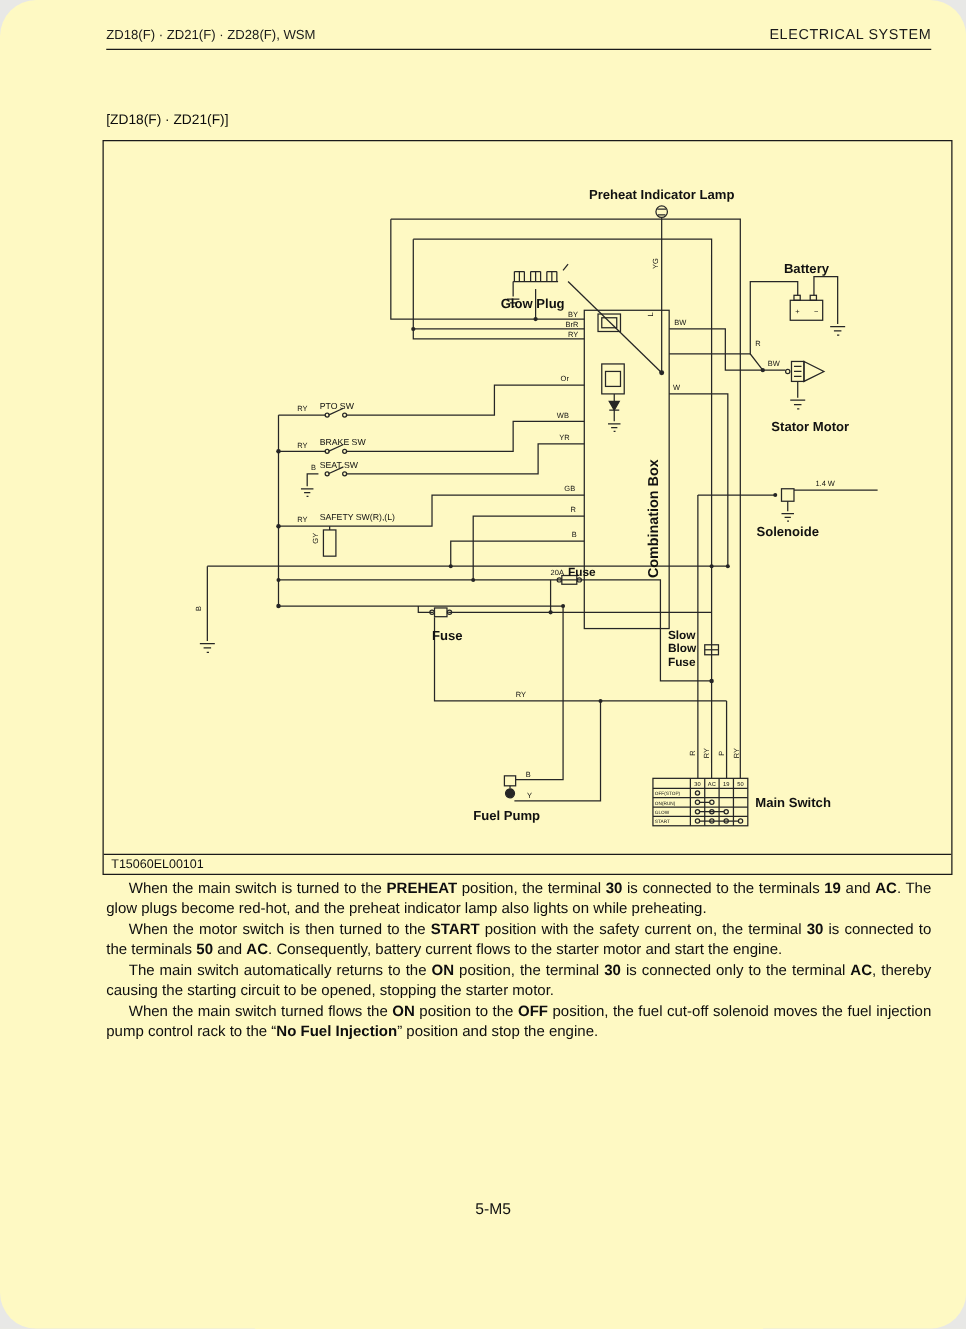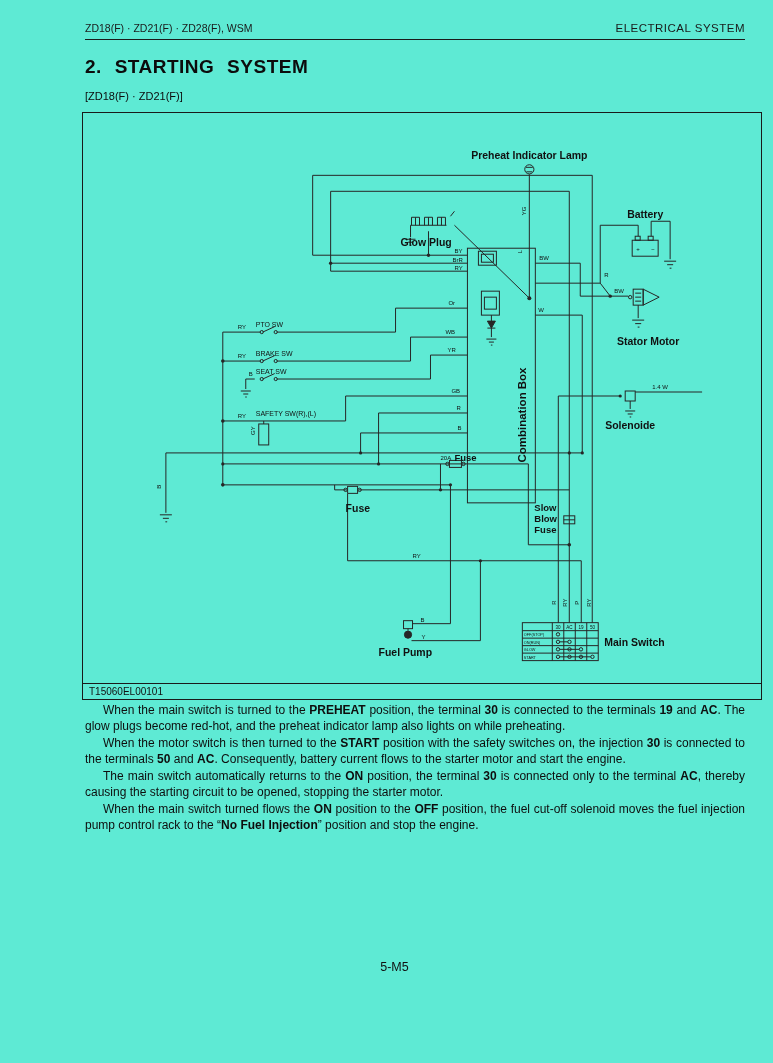--- a/index.html
+++ b/index.html
@@ -1,17 +1,17 @@
 <!DOCTYPE html>
 <html><head>
 <meta charset="utf-8">
 <style>
   html,body{margin:0;padding:0;background:#e8e8e6;}
-  .page{position:relative;width:773px;height:1063px;background:#5eead4;color:#111;
-        font-family:"Liberation Sans",sans-serif;overflow:hidden;}
+  .page{position:relative;width:773px;height:1063px;background:#fef9c3;color:#111;
+        font-family:"Liberation Sans",sans-serif;overflow:hidden;border-radius:29px;}
   .hdr{position:absolute;left:85px;right:28px;top:22px;display:flex;
        justify-content:space-between;align-items:flex-end;font-size:10.5px;color:#1a1a1a;}
   .hdr .right{font-size:11.5px;letter-spacing:.5px;margin-left:46px;}
   .hdr-rule{position:absolute;left:85px;right:28px;top:39px;border-top:1.6px solid #1a1a1a;}
   .title{position:absolute;left:85px;top:56px;font-size:19px;font-weight:bold;
          letter-spacing:.5px;word-spacing:7px;color:#0c0c0c;}
   .subtitle{position:absolute;left:85px;top:90px;font-size:11px;font-weight:normal;color:#0c0c0c;}
   .figure{position:absolute;left:82px;top:112px;width:680px;height:588px;
           border:1.4px solid #1a1a1a;box-sizing:border-box;}
   .figure svg{display:block;}
@@ -38,24 +38,20 @@
 <body>
 
 <div class="page">
 
   <div class="hdr">
     <span>ZD18(F) · ZD21(F) · ZD28(F), WSM</span>
     <span class="right">ELECTRICAL SYSTEM</span>
   </div>
   <div class="hdr-rule"></div>
 
-  <div class="title">
-    <span>2.</span>
-    <span>STARTING SYSTEM</span>
-  </div>
   <div class="subtitle">[ZD18(F) · ZD21(F)]</div>
 
   <div class="figure">
     <svg width="677" height="570" viewBox="0 0 678 570">
 
       <g class="wires">
 
         <polyline points="230,62 510,62 510,510"></polyline>
         <polyline points="230,62 230,142 385,142"></polyline>
         <polyline points="248,78 487,78 487,510"></polyline>
@@ -308,19 +304,19 @@
         <text class="wl" transform="translate(485,494) rotate(-90)">RY</text>
         <text class="wl" transform="translate(497,492) rotate(-90)">P</text>
         <text class="wl" transform="translate(509,494) rotate(-90)">RY</text>
       </g>
     </svg>
     <div class="fig-code">T15060EL00101</div>
   </div>
 
   <div class="bodytext">
     <p><span>When the main switch is turned to the </span><b>PREHEAT</b><span> position, the terminal </span><b>30</b><span> is connected to the terminals </span><b>19</b><span> and </span><b>AC</b><span>.  The glow plugs become red-hot, and the preheat indicator lamp also lights on while preheating.</span></p>
-    <p><span>When the motor switch is then turned to the </span><b>START</b><span> position with the safety switches on, the injection </span><b>30</b><span> is connected to the terminals </span><b>50</b><span> and </span><b>AC</b><span>.  Consequently, battery current flows to the starter motor and start the engine.</span></p>
+    <p><span>When the motor switch is then turned to the </span><b>START</b><span> position with the safety current on, the terminal </span><b>30</b><span> is connected to the terminals </span><b>50</b><span> and </span><b>AC</b><span>.  Consequently, battery current flows to the starter motor and start the engine.</span></p>
     <p><span>The main switch automatically returns to the </span><b>ON</b><span> position, the terminal </span><b>30</b><span> is connected only to the terminal </span><b>AC</b><span>, thereby causing the starting circuit to be opened, stopping the starter motor.</span></p>
     <p><span>When the main switch turned flows the </span><b>ON</b><span> position to the </span><b>OFF</b><span> position, the fuel cut-off solenoid moves the fuel injection pump control rack to the “</span><b>No Fuel Injection</b><span>” position and stop the engine.</span></p>
   </div>
 
   <div class="pagenum">5-M5</div>
 </div>
 
 </body></html>

